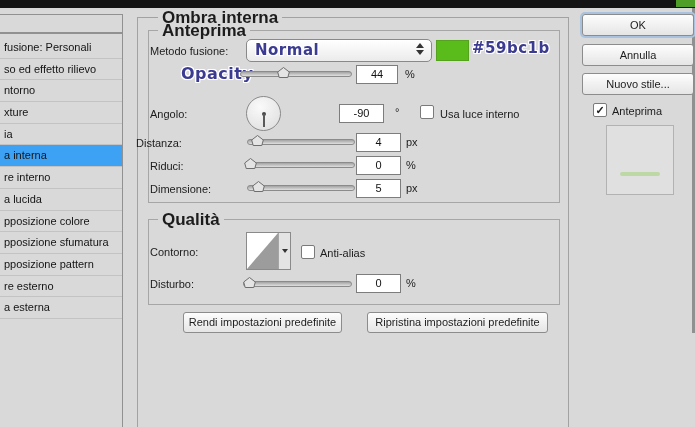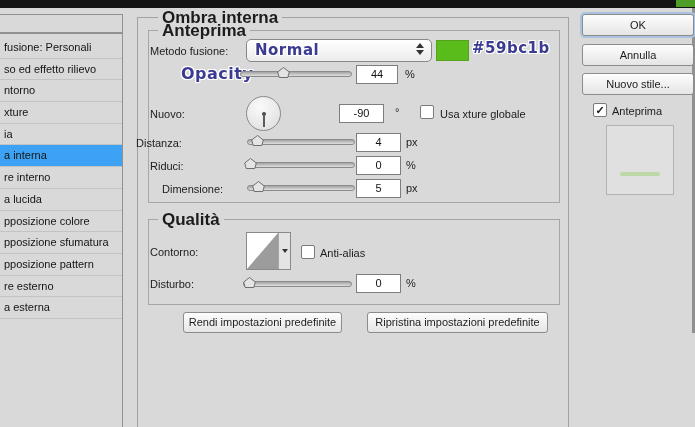--- a/index.html
+++ b/index.html
@@ -116,47 +116,47 @@
 <div class="abs anno" style="left:472px;top:39px;font-size:15px;">#59bc1b</div>
 
 <div class="abs anno" style="left:181px;top:64px;font-size:16px;">Opacity</div>
 <div class="abs track" style="left:240px;top:71px;width:110px;"></div>
 <svg class="abs thumb" style="left:277px;top:67px;" viewBox="0 0 13 11" width="13" height="11">
   <path d="M6.5 .5 L12.3 5 L10.8 10.5 L2.2 10.5 L.7 5 Z" fill="#e4e4e4" stroke="#6e6e6e"></path>
 </svg>
 <div class="abs input" style="left:356px;top:65px;width:40px;height:17px;">44</div>
 <div class="abs unit" style="left:405px;top:68px;">%</div>
 
-<div class="abs lbl rlbl" style="left:150px;top:108px;width:93px;">Nuovo:</div>
+<div class="abs lbl rlbl" style="left:150px;top:108px;width:93px;">Angolo:</div>
 <div class="abs dial">
   <span class="dial-dot"></span>
   <span class="dial-needle"></span>
 </div>
 <div class="abs input" style="left:339px;top:104px;width:43px;height:17px;">-90</div>
 <div class="abs unit" style="left:395px;top:106px;">°</div>
 <div class="abs checkbox" style="left:420px;top:105px;"></div>
-<div class="abs lbl" style="left:440px;top:108px;">Usa xture globale</div>
+<div class="abs lbl" style="left:440px;top:108px;">Usa luce interno</div>
 
 <div class="abs lbl rlbl" style="left:136px;top:137px;width:93px;">Distanza:</div>
 <div class="abs track" style="left:247px;top:139px;width:106px;"></div>
 <svg class="abs thumb" style="left:251px;top:135px;" viewBox="0 0 13 11" width="13" height="11">
   <path d="M6.5 .5 L12.3 5 L10.8 10.5 L2.2 10.5 L.7 5 Z" fill="#e4e4e4" stroke="#6e6e6e"></path>
 </svg>
 <div class="abs input" style="left:356px;top:133px;width:43px;height:17px;">4</div>
 <div class="abs unit" style="left:406px;top:136px;">px</div>
 
 <div class="abs lbl rlbl" style="left:150px;top:160px;width:93px;">Riduci:</div>
 <div class="abs track" style="left:247px;top:162px;width:106px;"></div>
 <svg class="abs thumb" style="left:244px;top:158px;" viewBox="0 0 13 11" width="13" height="11">
   <path d="M6.5 .5 L12.3 5 L10.8 10.5 L2.2 10.5 L.7 5 Z" fill="#e4e4e4" stroke="#6e6e6e"></path>
 </svg>
 <div class="abs input" style="left:356px;top:156px;width:43px;height:17px;">0</div>
 <div class="abs unit" style="left:406px;top:159px;">%</div>
 
-<div class="abs lbl rlbl" style="left:162px;top:183px;width:93px;">Dimensione:</div>
+<div class="abs lbl rlbl" style="left:150px;top:183px;width:93px;">Dimensione:</div>
 <div class="abs track" style="left:247px;top:185px;width:106px;"></div>
 <svg class="abs thumb" style="left:252px;top:181px;" viewBox="0 0 13 11" width="13" height="11">
   <path d="M6.5 .5 L12.3 5 L10.8 10.5 L2.2 10.5 L.7 5 Z" fill="#e4e4e4" stroke="#6e6e6e"></path>
 </svg>
 <div class="abs input" style="left:356px;top:179px;width:43px;height:17px;">5</div>
 <div class="abs unit" style="left:406px;top:182px;">px</div>
 
 <div class="abs grp" style="left:148px;top:219px;width:410px;height:84px;">
   <span class="legend" style="left:9px;">Qualità</span>
 </div>

